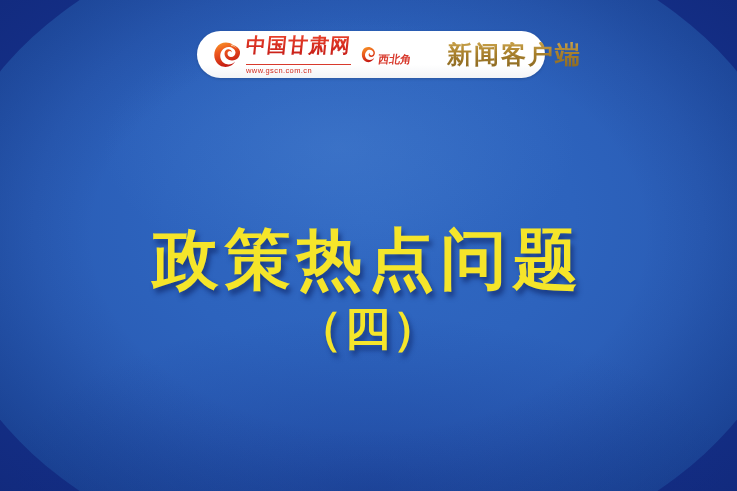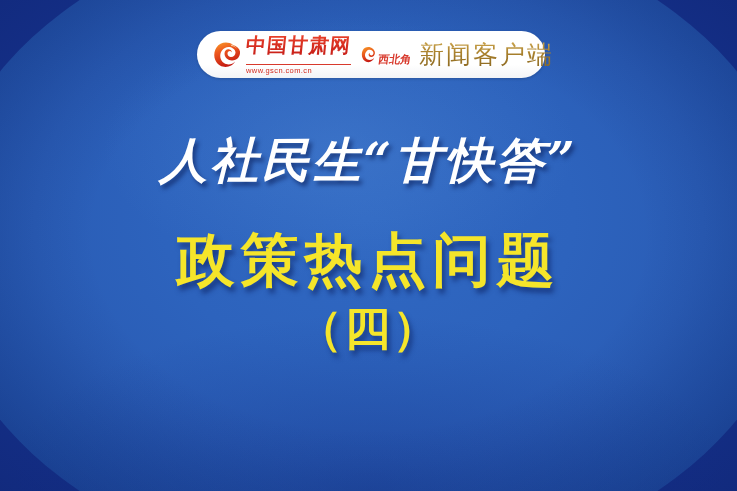--- a/index.html
+++ b/index.html
@@ -124,30 +124,31 @@
     color: #d8392c;
     letter-spacing: 0px;
     transform: skewX(-8deg) translateY(5px);
     white-space: nowrap;
     margin-right: 7px;
     flex: 0 0 auto;
   }
 
   .app-name {
     font-family: "DejaVu Serif", "Liberation Serif", serif;
-    font-weight: normal;
+    font-weight: bold;
     font-size: 25px;
     line-height: 25px;
     letter-spacing: 2px;
     white-space: nowrap;
     background: linear-gradient(180deg, #c9a24a 0%, #a8802c 45%, #8d6a22 100%);
     -webkit-background-clip: text;
     background-clip: text;
     color: transparent;
     flex: 0 0 auto;
+    margin-left: 28px;
   }
 
   
   .subtitle {
     position: absolute;
     left: 0;
     right: 0;
     top: 132px;
     text-align: center;
     font-family: "DejaVu Serif", "Liberation Serif", serif;
@@ -174,21 +175,21 @@
     color: #f5e52a;
     text-shadow: 3px 5px 5px rgba(10,28,90,0.55);
     white-space: nowrap;
   }
   .main-line-1 {
     font-size: 76px;
     line-height: 86px;
     letter-spacing: 6px;
   }
   .main-line-2 {
-    font-size: 58px;
+    font-size: 66px;
     line-height: 76px;
     letter-spacing: 6px;
   }
   .main-line-3 {
     font-size: 46px;
     line-height: 56px;
     letter-spacing: 2px;
     margin-top: 2px;
   }
 </style>
@@ -238,20 +239,19 @@
                C25,32 19,33 14,30 C9,26 8,18 13,13 C16,9 22,9 25,12
                C27,14 28,16 27,19 C26,22 23,23 21,21 C19,20 19,18 20,17
                C18,17 16,20 18,23 C20,26 25,26 28,23 C32,19 31,12 26,8 Z" fill="url(#xbjGrad)"></path>
     </svg>
 
     <div class="xbj-text">西北角</div>
 
     <div class="app-name">新闻客户端</div>
   </div>
 
-  <div class="subtitle">人社民生“甘快答”</div>
 
   <div class="main-title">
     <div class="main-line main-line-2">政策热点问题</div>
     <div class="main-line main-line-3">（四）</div>
   </div>
 
 </div>
 
 </body></html>

